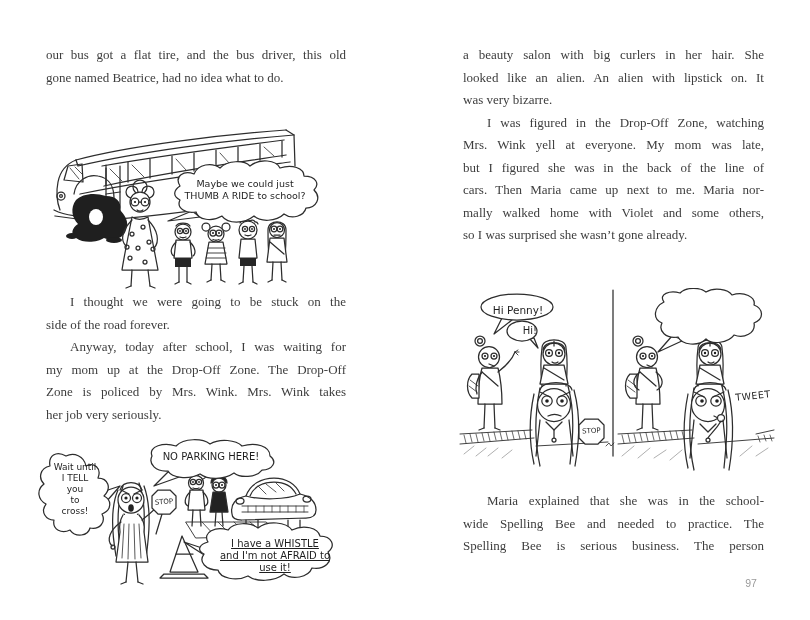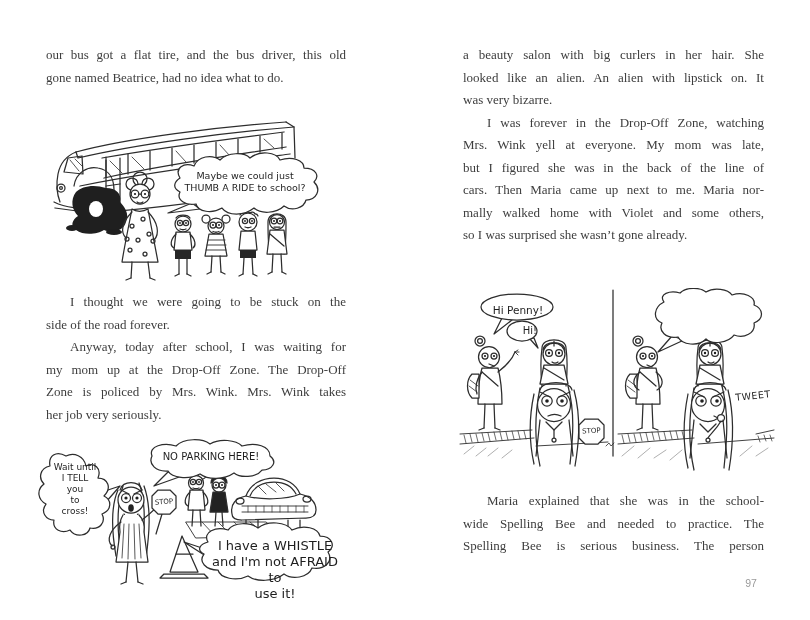--- a/index.html
+++ b/index.html
@@ -23,21 +23,21 @@
 
 <div class="spread">
 
   <div>
 
     <div class="tblock" style="left:46px;top:44px;width:300px;">
       <span class="bline j">our bus got a flat tire, and the bus driver, this old</span>
       <span class="bline">gone named Beatrice, had no idea what to do.</span>
     </div>
 
-    <div class="illus" style="left:48px;top:114px;width:290px;height:174px;">
+    <div class="illus" style="left:48px;top:122px;width:290px;height:174px;">
       <svg width="290" height="174" viewBox="0 0 290 174">
         <g stroke="#2d2d2d" stroke-width="1.25" fill="none" stroke-linecap="round" stroke-linejoin="round">
 
           <path d="M28,38 C80,24 170,13 238,8"></path>
           <path d="M238,8 L246,13 C180,18 90,30 30,44 L28,38"></path>
           <path d="M246,13 L247,44"></path>
 
           <path d="M54,44 C110,34 180,25 236,18"></path>
           <path d="M56,64 C120,50 180,42 238,33"></path>
           <path d="M58,43 L58,63"></path>
@@ -238,34 +238,34 @@
           <path d="M172,112 L148,104 L176,122 Z" fill="#ffffff"></path>
           <path d="M172,104 C166,94 180,88 192,92 C198,84 214,84 222,90 C232,82 250,84 256,92 C268,86 282,90 284,98 C296,98 300,108 292,114 C298,124 288,132 276,130 C272,140 256,142 248,136 C238,144 220,144 212,138 C200,144 184,140 182,132 C170,132 162,124 168,116 C160,112 164,106 172,104 Z" fill="#ffffff"></path>
         </g>
       </svg>
       <div class="bubtext" style="left:10px;top:24px;width:58px;font-size:9px;">Wait until
 I TELL
 you
 to
 cross!</div>
       <div class="bubtext" style="left:116px;top:13px;width:118px;font-size:10px;">NO PARKING HERE!</div>
-      <div class="bubtext" style="left:176px;top:100px;width:126px;font-size:13px;">I have a WHISTLE
+      <div class="bubtext" style="left:176px;top:100px;width:126px;font-size:10px;text-decoration:underline;">I have a WHISTLE
 and I'm not AFRAID to
 use it!</div>
       <div class="bubtext" style="left:114px;top:60px;width:28px;font-size:7px;transform:rotate(-4deg);">STOP</div>
     </div>
   </div>
 
   <div>
 
     <div class="tblock" style="left:463px;top:44px;width:301px;">
       <span class="bline j">a beauty salon with big curlers in her hair. She</span>
       <span class="bline j">looked like an alien. An alien with lipstick on. It</span>
       <span class="bline">was very bizarre.</span>
-      <span class="bline j in">I was forever in the Drop-Off Zone, watching</span>
+      <span class="bline j in">I was figured in the Drop-Off Zone, watching</span>
       <span class="bline j">Mrs. Wink yell at everyone. My mom was late,</span>
       <span class="bline j">but I figured she was in the back of the line of</span>
       <span class="bline j">cars. Then Maria came up next to me. Maria nor-</span>
       <span class="bline j">mally walked home with Violet and some others,</span>
       <span class="bline">so I was surprised she wasn’t gone already.</span>
     </div>
 
     <div class="illus" style="left:458px;top:288px;width:318px;height:185px;">
       <svg width="318" height="185" viewBox="0 0 318 185">
         <g stroke="#2d2d2d" stroke-width="1.25" fill="none" stroke-linecap="round" stroke-linejoin="round">

